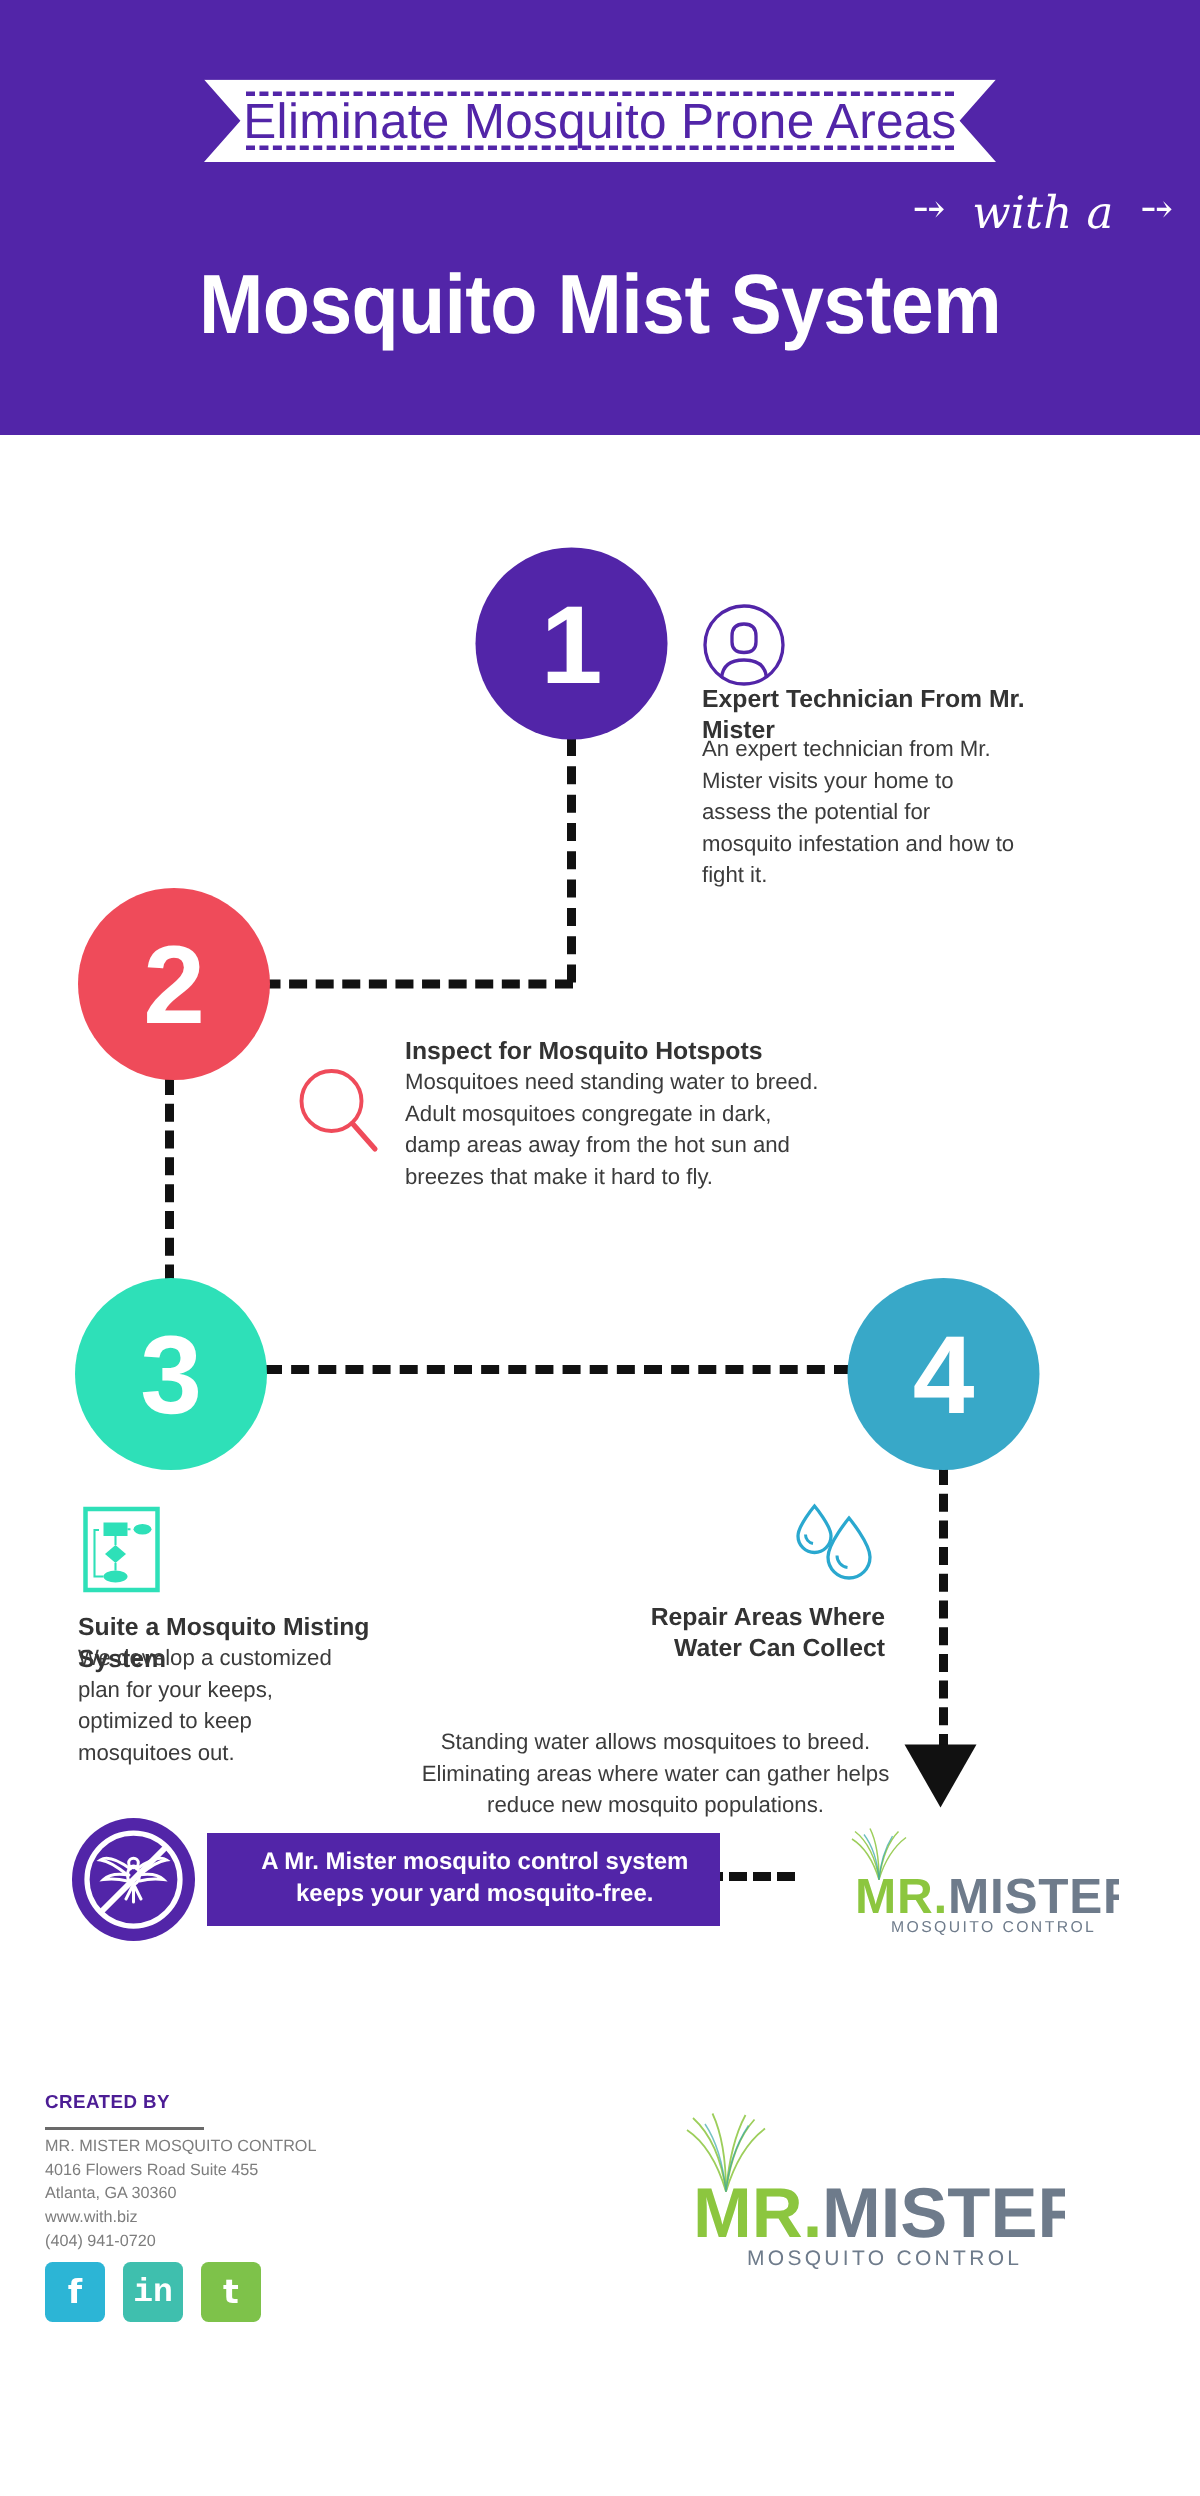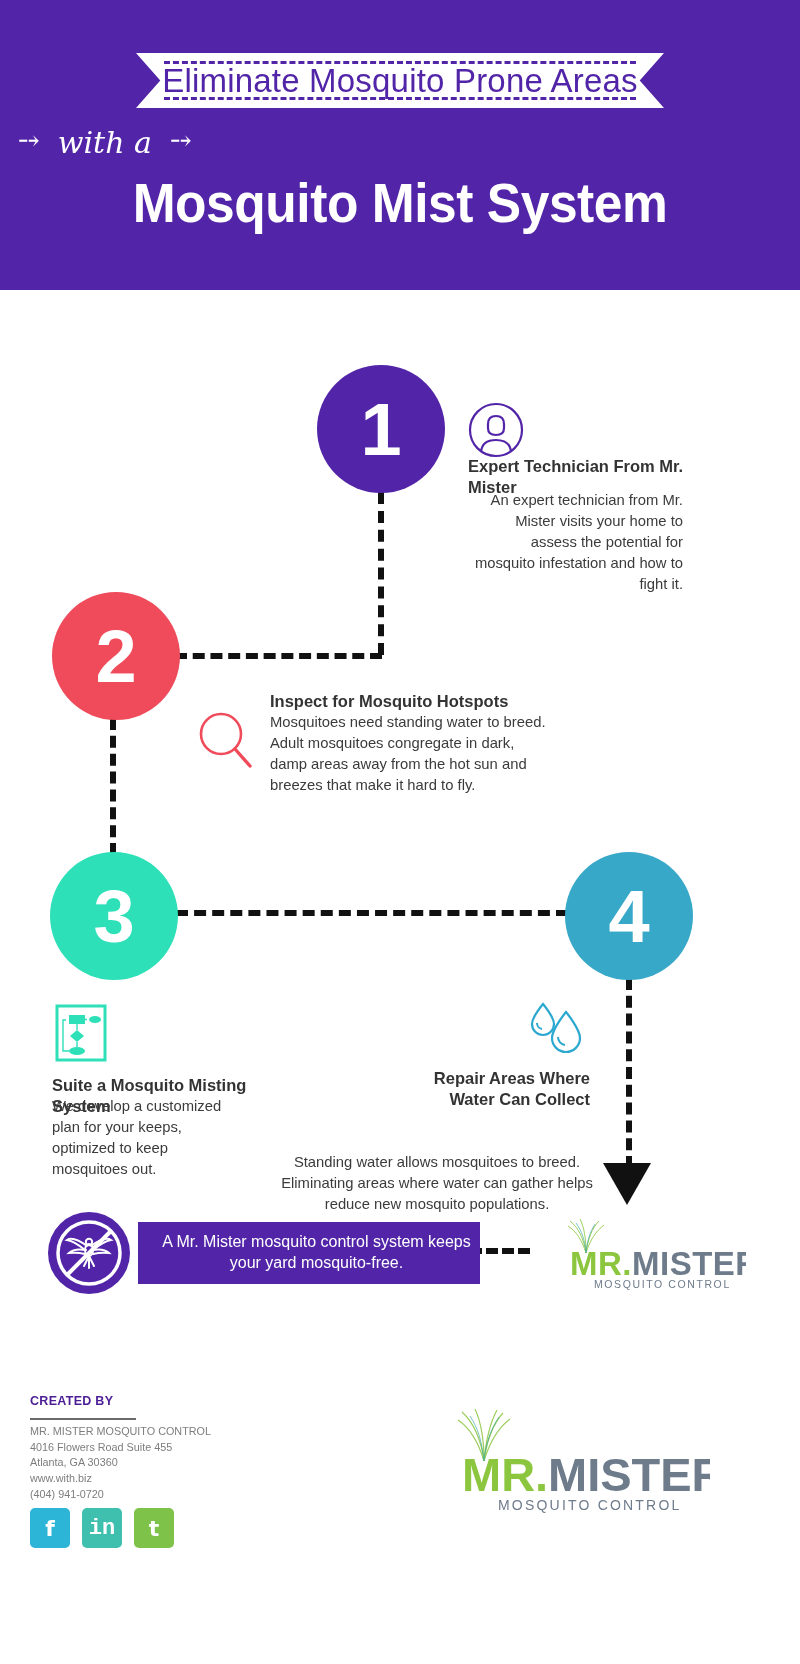--- a/index.html
+++ b/index.html
@@ -38,21 +38,21 @@
   .ribbon-text {
     position: absolute; inset: 0;
     display: flex; align-items: center; justify-content: center;
     color: #5225a8;
     font-size: 33px;
     font-family: "Liberation Sans Narrow", "Liberation Sans", sans-serif;
     letter-spacing: 0.2px;
   }
   .with-a {
     position: absolute; left: 0; top: 125px; width: 800px;
-    text-align: left; color: #ffffff;
+    text-align: right; color: #ffffff;
     font-family: "DejaVu Serif", serif;
     font-style: italic; font-size: 30px;
   }
   .with-a .flourish { font-size: 26px; vertical-align: 4px; padding: 0 18px; font-style: normal;}
   .main-title {
     position: absolute; left: 0; top: 170px; width: 800px;
     text-align: center; color: #ffffff;
     font-size: 56px; font-weight: bold;
     font-family: "Liberation Sans Narrow", "Liberation Sans", sans-serif;
     letter-spacing: -0.5px;
@@ -119,21 +119,21 @@
     line-height: 1.25;
   }
   .step-body {
     position: absolute;
     font-size: 14.8px;
     color: #3b3b3b;
     line-height: 1.42;
   }
 
   #s1-head { left: 468px; top: 456px; width: 260px; }
-  #s1-body { left: 468px; top: 490px; width: 215px; text-align: right; }
+  #s1-body { left: 468px; top: 490px; width: 215px; }
   #s2-head { left: 270px; top: 691px; width: 300px; }
   #s2-body { left: 270px; top: 712px; width: 276px; }
   #s3-head { left: 52px;  top: 1075px; width: 240px; }
   #s3-body { left: 52px;  top: 1096px; width: 190px; }
   #s4-head { left: 390px; top: 1068px; width: 200px; text-align: right; }
   #s4-body { left: 272px; top: 1112px; width: 330px; text-align: center; margin-top: 40px; }
 
   
   .icon-box { position: absolute; }
   #icon-1 { left: 468px; top: 402px; }
@@ -145,21 +145,21 @@
   .cta-wrap { position: absolute; left: 48px; top: 1212px; z-index: 3; }
   .cta-bar {
     position: absolute; left: 90px; top: 10px;
     width: 342px; height: 62px;
     background: #5225a8;
     display: flex; align-items: center; justify-content: center;
   }
   .cta-text {
     color: #ffffff; text-align: center;
     font-family: "Liberation Sans Narrow", "Liberation Sans", sans-serif;
-    font-weight: normal; font-size: 16px; line-height: 1.3;
+    font-weight: bold; font-size: 16px; line-height: 1.3;
     padding-left: 23px; padding-right: 8px;
   }
   .cta-badge {
     position: absolute; left: 0; top: 0;
     width: 82px; height: 82px; border-radius: 50%;
     background: #5225a8;
   }
 
   
   .logo { position: absolute; }

